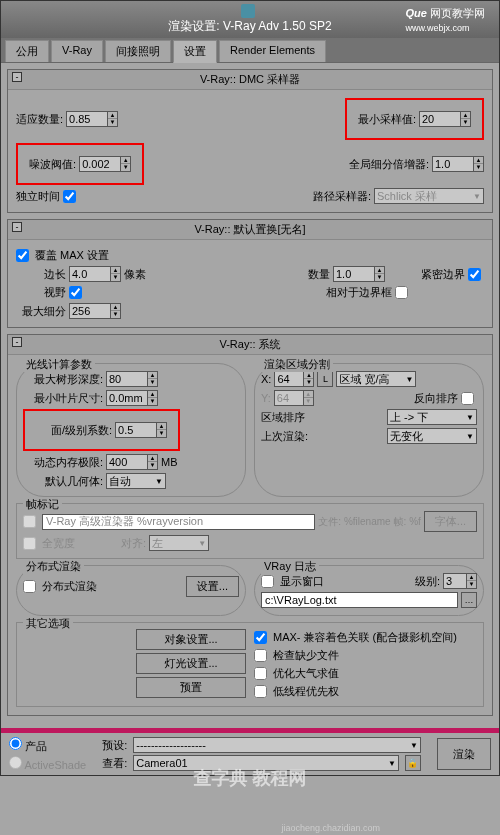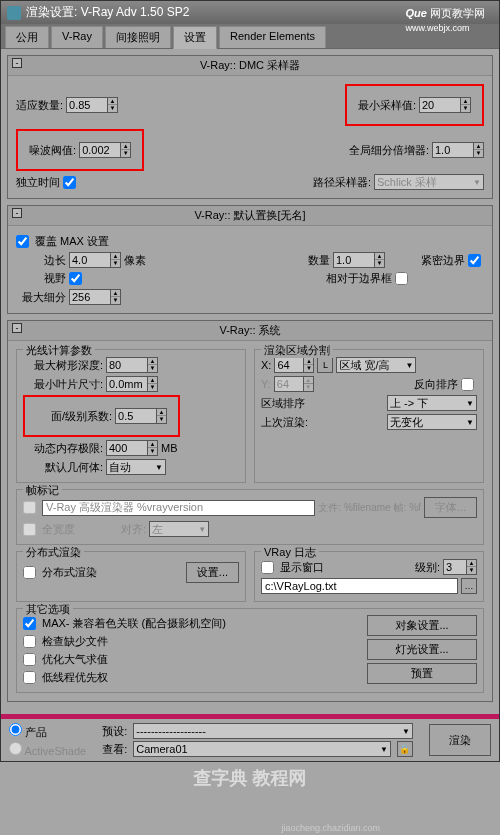--- a/index.html
+++ b/index.html
@@ -1,18 +1,18 @@
 <!DOCTYPE html>
 <html><head>
 <meta charset="utf-8">
 <style>
 * { box-sizing: border-box; margin: 0; padding: 0; font-family: "SimSun", sans-serif; }
 body { background: #a6a6a6; width: 500px; height: 835px; font-size: 11px; color: #000; }
 .window { border: 1px solid #333; background: #a6a6a6; }
-.titlebar { background: linear-gradient(#888, #666); color: #fff; padding: 3px 6px; font-size: 12px; display: flex; align-items: center; }
+.titlebar { background: linear-gradient(#888, #666); color: #fff; padding: 3px 6px; font-size: 12px; display: flex; align-items: center; flex-direction: column; }
 .titlebar-icon { width: 14px; height: 14px; background: #4a90a4; border-radius: 2px; margin-right: 5px; }
 .watermark1 { position: absolute; top: 6px; right: 15px; color: #fff; font-size: 11px; z-index: 10; }
 .watermark1 .logo { font-style: italic; font-weight: bold; }
 .tabs { display: flex; border-bottom: 1px solid #666; background: #737373; padding: 2px 4px 0; }
 .tab { padding: 3px 10px; border: 1px solid #888; border-bottom: none; margin-right: 2px; background: #a6a6a6; cursor: pointer; font-size: 11px; }
 .tab.active { background: #b5b5b5; border-bottom: 1px solid #b5b5b5; margin-bottom: -1px; }
 .content { padding: 6px; }
 .rollout { border: 1px solid #666; margin-bottom: 6px; background: #a6a6a6; }
 .rollout-header { text-align: center; padding: 2px; font-size: 11px; border-bottom: 1px solid #888; position: relative; background: #a0a0a0; }
 .rollout-header .toggle { position: absolute; left: 4px; top: 2px; width: 10px; height: 10px; border: 1px solid #333; font-size: 9px; line-height: 8px; text-align: center; background: #bbb; }
@@ -27,21 +27,21 @@
 .hilite { border: 2px solid #e00; padding: 11px; }
 label { font-size: 11px; }
 .textfield { background: #ffffff; border: 1px solid #555; padding: 1px 3px; font-size: 11px; height: 16px; }
 .dropdown { background: #c8c8c8; border: 1px solid #555; padding: 0 2px; font-size: 11px; height: 16px; display: inline-flex; align-items: center; }
 .dropdown .dd-arrow { margin-left: auto; font-size: 8px; }
 .disabled { color: #888; }
 .btn { border: 1px solid #555; background: #a6a6a6; padding: 2px 10px; font-size: 11px; cursor: pointer; }
 .subgroup { border: 1px solid #888; padding: 4px 6px; margin: 3px 0; position: relative; }
 .subgroup-title { position: absolute; top: -7px; left: 6px; background: #a6a6a6; padding: 0 3px; font-size: 11px; }
 .two-col { display: flex; gap: 8px; }
-.col { flex: 1; }
+.col { flex: 1; border-radius: 28px; }
 .bottom-bar { border-top: 5px solid #be185d; padding: 4px 8px; display: flex; align-items: center; gap: 16px; }
 .bottom-bar .row2 { display: flex; align-items: center; gap: 6px; width: 100%; }
 .wm-bottom { position: absolute; bottom: 45px; left: 50%; transform: translateX(-50%); color: rgba(255,255,255,0.6); font-size: 18px; font-weight: bold; pointer-events: none; }
 .wm-bottom2 { position: absolute; bottom: 2px; right: 120px; color: #ccc; font-size: 9px; }
 .sq-btn { width: 16px; height: 16px; border: 1px solid #555; background: #a6a6a6; display: inline-flex; align-items: center; justify-content: center; font-size: 9px; }
 </style>
 </head>
 <body>
 
 <div class="window">
@@ -334,42 +334,42 @@
             <div class="row">
                 <input class="textfield" style="flex: 1 1 0%;" value="c:\VRayLog.txt">
                 <div class="sq-btn">…</div>
               </div>
           </div>
         </div>
 
         <div class="subgroup">
           <div class="subgroup-title">其它选项</div>
           <div class="two-col">
+            <div class="col" style="display:flex;flex-direction:column;gap:3px;align-items:flex-end;padding-top:2px">
+              <button class="btn" style="width:110px">对象设置...</button>
+              <button class="btn" style="width:110px">灯光设置...</button>
+              <button class="btn" style="width:110px">预置</button>
+            </div>
             <div class="col">
               <div class="row">
                   <input type="checkbox" checked="" style="">
                   <span>MAX- 兼容着色关联 (配合摄影机空间)</span>
                 </div>
               <div class="row">
                   <input type="checkbox" style="">
                   <span>检查缺少文件</span>
                 </div>
               <div class="row">
                   <input type="checkbox" style="">
                   <span>优化大气求值</span>
                 </div>
               <div class="row">
                   <input type="checkbox" style="">
                   <span>低线程优先权</span>
                 </div>
-            </div>
-            <div class="col" style="display:flex;flex-direction:column;gap:3px;align-items:flex-end;padding-top:2px">
-              <button class="btn" style="width:110px">对象设置...</button>
-              <button class="btn" style="width:110px">灯光设置...</button>
-              <button class="btn" style="width:110px">预置</button>
             </div>
           </div>
         </div>
       </div>
     </div>
   </div>
 
   <div class="bottom-bar">
     <div style="display:flex;flex-direction:column;gap:2px">
       <label><input type="radio" name="rmode" checked="" style=""> <span>产品</span></label>
@@ -385,18 +385,18 @@
         </div>
       <div class="row2">
           <span>查看:</span>
           <div class="dropdown" style="flex:1">
             <span>Camera01</span>
             <span class="dd-arrow">▼</span>
           </div>
           <div class="sq-btn">🔒</div>
         </div>
     </div>
-    <button class="btn" style="height:32px;width:62px">渲染</button>
+    <button class="btn" style="height:32px;width:54px">渲染</button>
   </div>
 </div>
 
 <div class="wm-bottom">查字典 教程网</div>
 <div class="wm-bottom2">jiaocheng.chazidian.com</div>
 
 </body></html>

